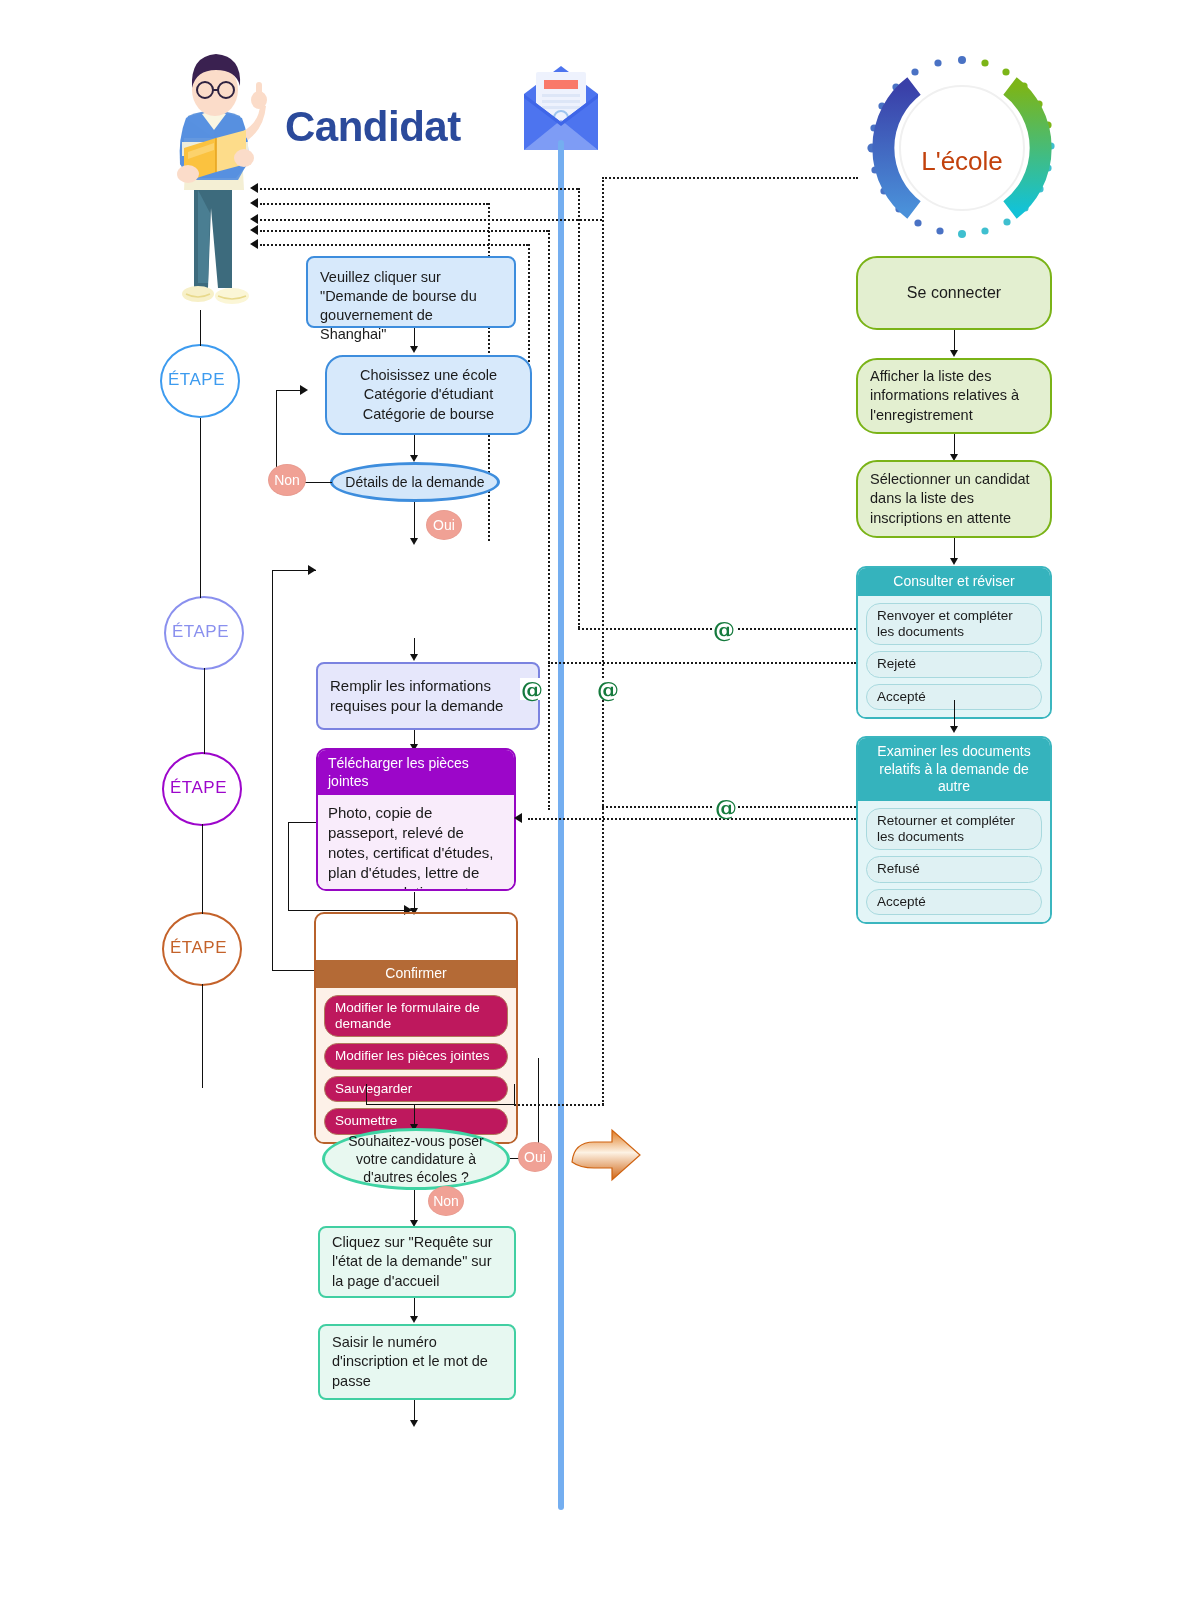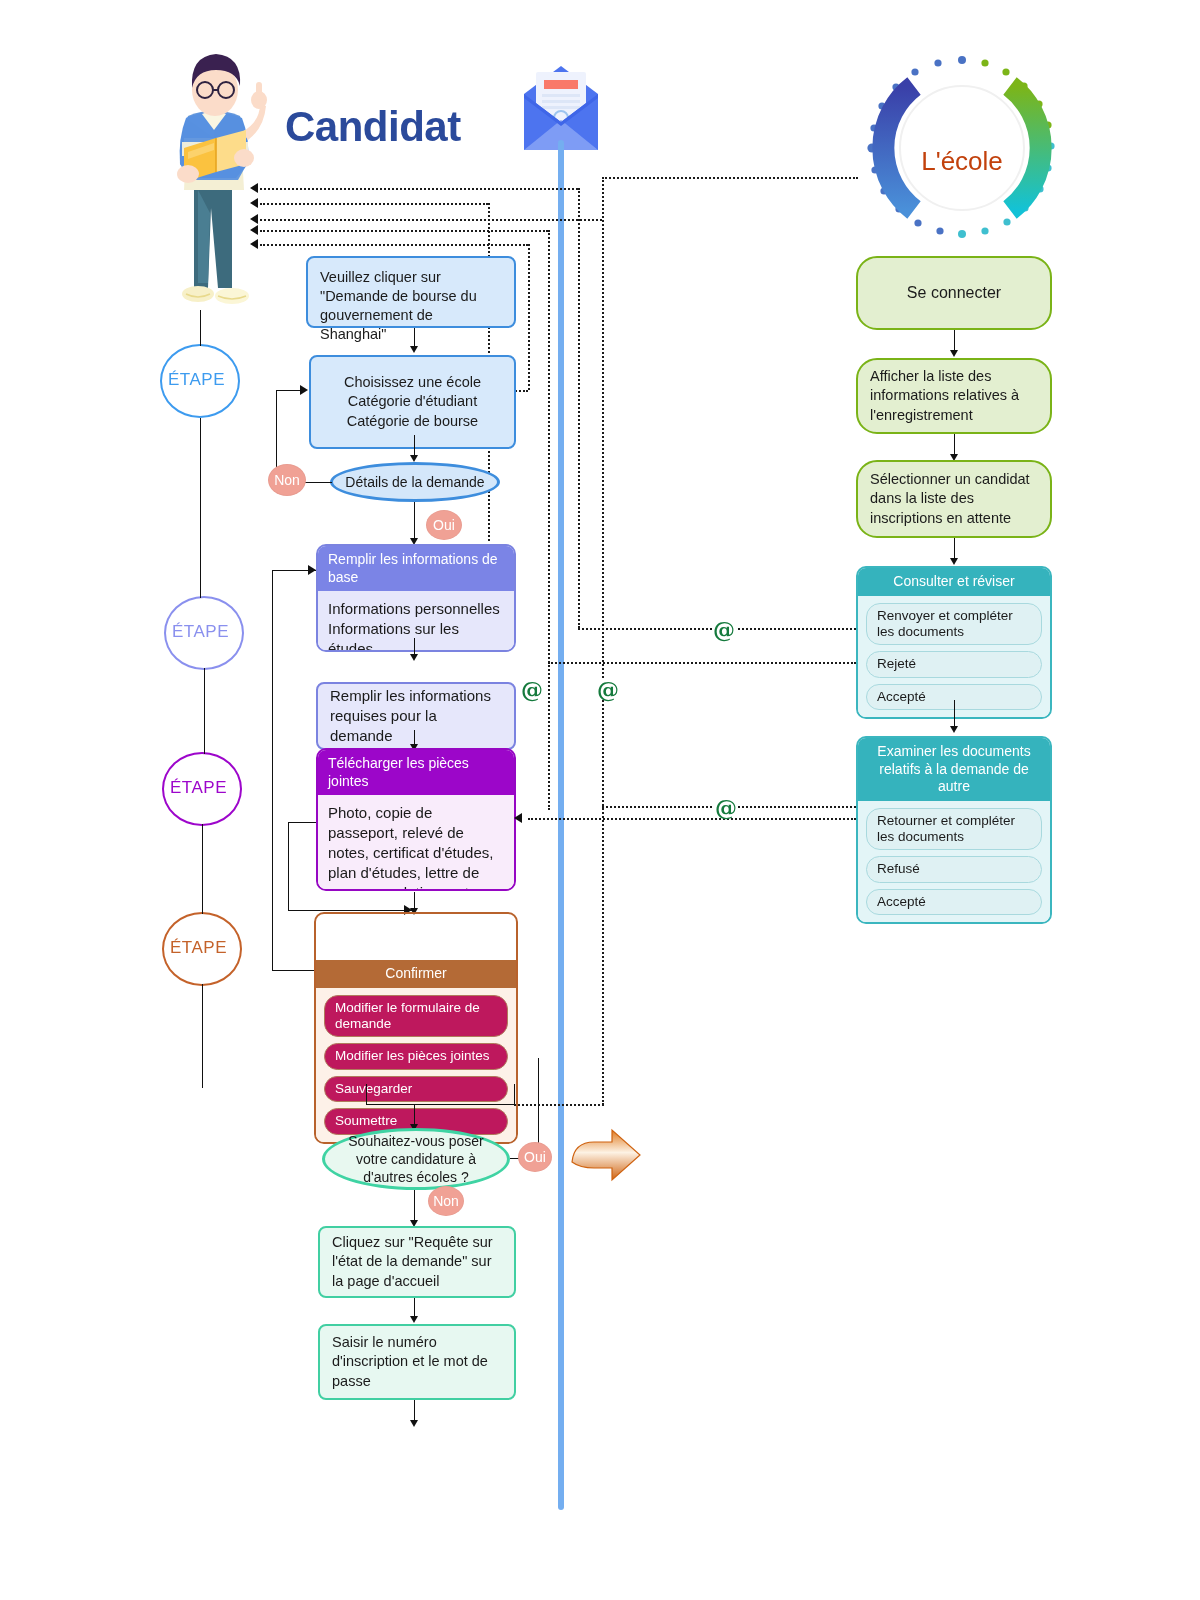--- a/index.html
+++ b/index.html
@@ -318,48 +318,42 @@
   <div class="ln lnv" style="left:200px; top:310px; height:36px;"></div>
   <div class="ln lnv" style="left:200px; top:418px; height:180px;"></div>
   <div class="ln lnv" style="left:204px; top:668px; height:86px;"></div>
   <div class="ln lnv" style="left:202px; top:824px; height:90px;"></div>
   <div class="ln lnv" style="left:202px; top:984px; height:104px;"></div>
 
   <div class="box blue" style="left:306px; top:256px; width:210px; height:72px;">Veuillez cliquer sur "Demande de bourse du gouvernement de Shanghai"</div>
   <div class="ln lnv" style="left:414px; top:328px; height:20px;"></div>
   <div class="arrowdown" style="left:410px; top:346px;"></div>
 
-  <div class="box blue" style="left:309px; top:355px; width:207px; height:94px; display:flex; align-items:center; justify-content:center; text-align:center; white-space:pre-line;">Choisissez une école
+  <div class="box blue" style="left:325px; top:355px; width:207px; height:80px; display:flex; align-items:center; justify-content:center; text-align:center; white-space:pre-line;border-radius:18px;">Choisissez une école
 Catégorie d'étudiant
 Catégorie de bourse</div>
   <div class="ln lnv" style="left:414px; top:435px; height:22px;"></div>
   <div class="arrowdown" style="left:410px; top:455px;"></div>
 
   <div class="ellipse blue" style="left:330px; top:462px; width:170px; height:40px;">Détails de la demande</div>
 
   <div class="ln lnh" style="left:302px; top:482px; width:30px;"></div>
   <div class="ln lnv" style="left:276px; top:390px; height:92px;"></div>
   <div class="ln lnh" style="left:276px; top:390px; width:24px;"></div>
   <div class="arrowright" style="left:300px; top:385px;"></div>
   <div class="bubble" style="left:268px; top:464px; width:38px; height:32px;">Non</div>
 
   <div class="ln lnv" style="left:414px; top:502px; height:38px;"></div>
   <div class="arrowdown" style="left:410px; top:538px;"></div>
   <div class="bubble" style="left:426px; top:510px; width:36px; height:30px;">Oui</div>
 
-  <div class="panel periwinkle" style="left:316px; top:544px; width:200px;">
-    <div class="hdr">Remplir les informations de base</div>
-    <div class="bdy" style="white-space:pre-line; height:59px;">Informations personnelles
-Informations sur les études
-Contact</div>
-  </div>
   <div class="ln lnv" style="left:414px; top:638px; height:18px;"></div>
   <div class="arrowdown" style="left:410px; top:654px;"></div>
 
-  <div class="plainbox" style="left:316px; top:682px; width:200px; height:68px; display:flex; align-items:center;">Remplir les informations requises pour la demande</div>
+  <div class="plainbox" style="left:316px; top:662px; width:224px; height:68px; display:flex; align-items:center;">Remplir les informations requises pour la demande</div>
   <div class="ln lnv" style="left:414px; top:730px; height:16px;"></div>
   <div class="arrowdown" style="left:410px; top:744px;"></div>
 
   <div class="panel violet" style="left:316px; top:748px; width:200px;">
     <div class="hdr">Télécharger les pièces jointes</div>
     <div class="bdy" style="height:94px;">Photo, copie de passeport, relevé de notes, certificat d'études, plan d'études, lettre de recommandation, autre contenu personnalisé</div>
   </div>
   <div class="ln lnv" style="left:414px; top:892px; height:18px;"></div>
   <div class="arrowdown" style="left:410px; top:908px;"></div>
 

